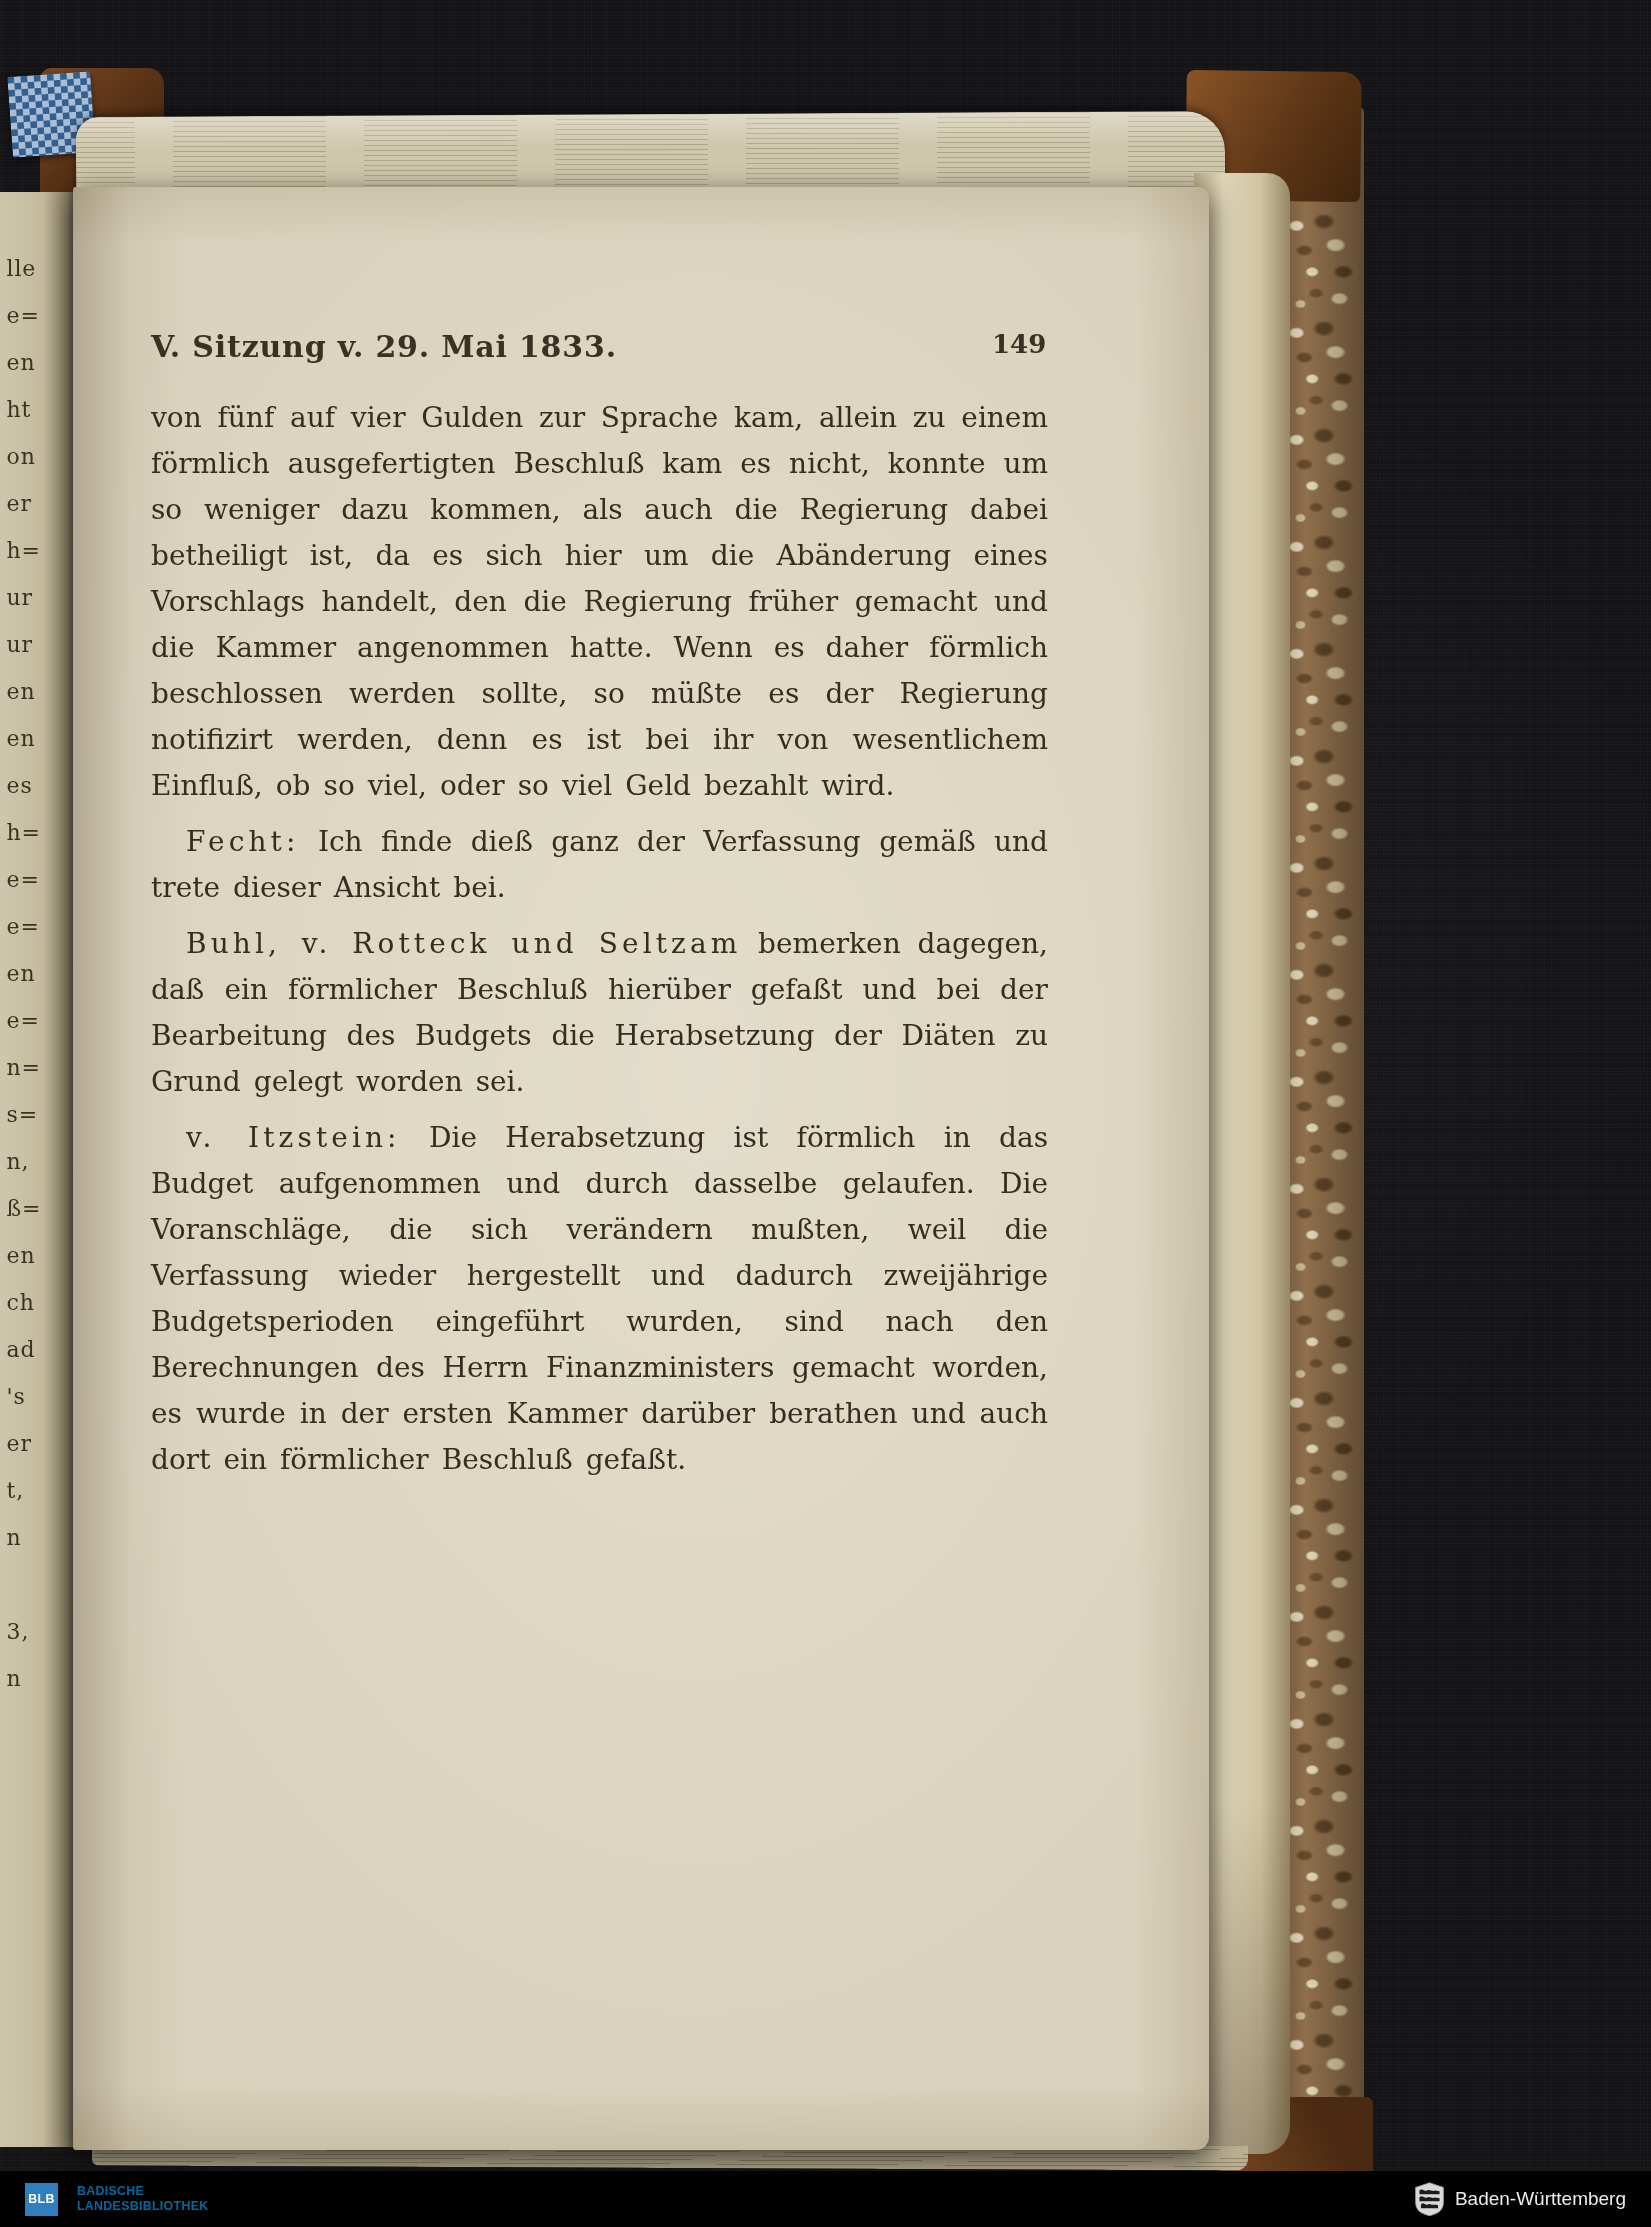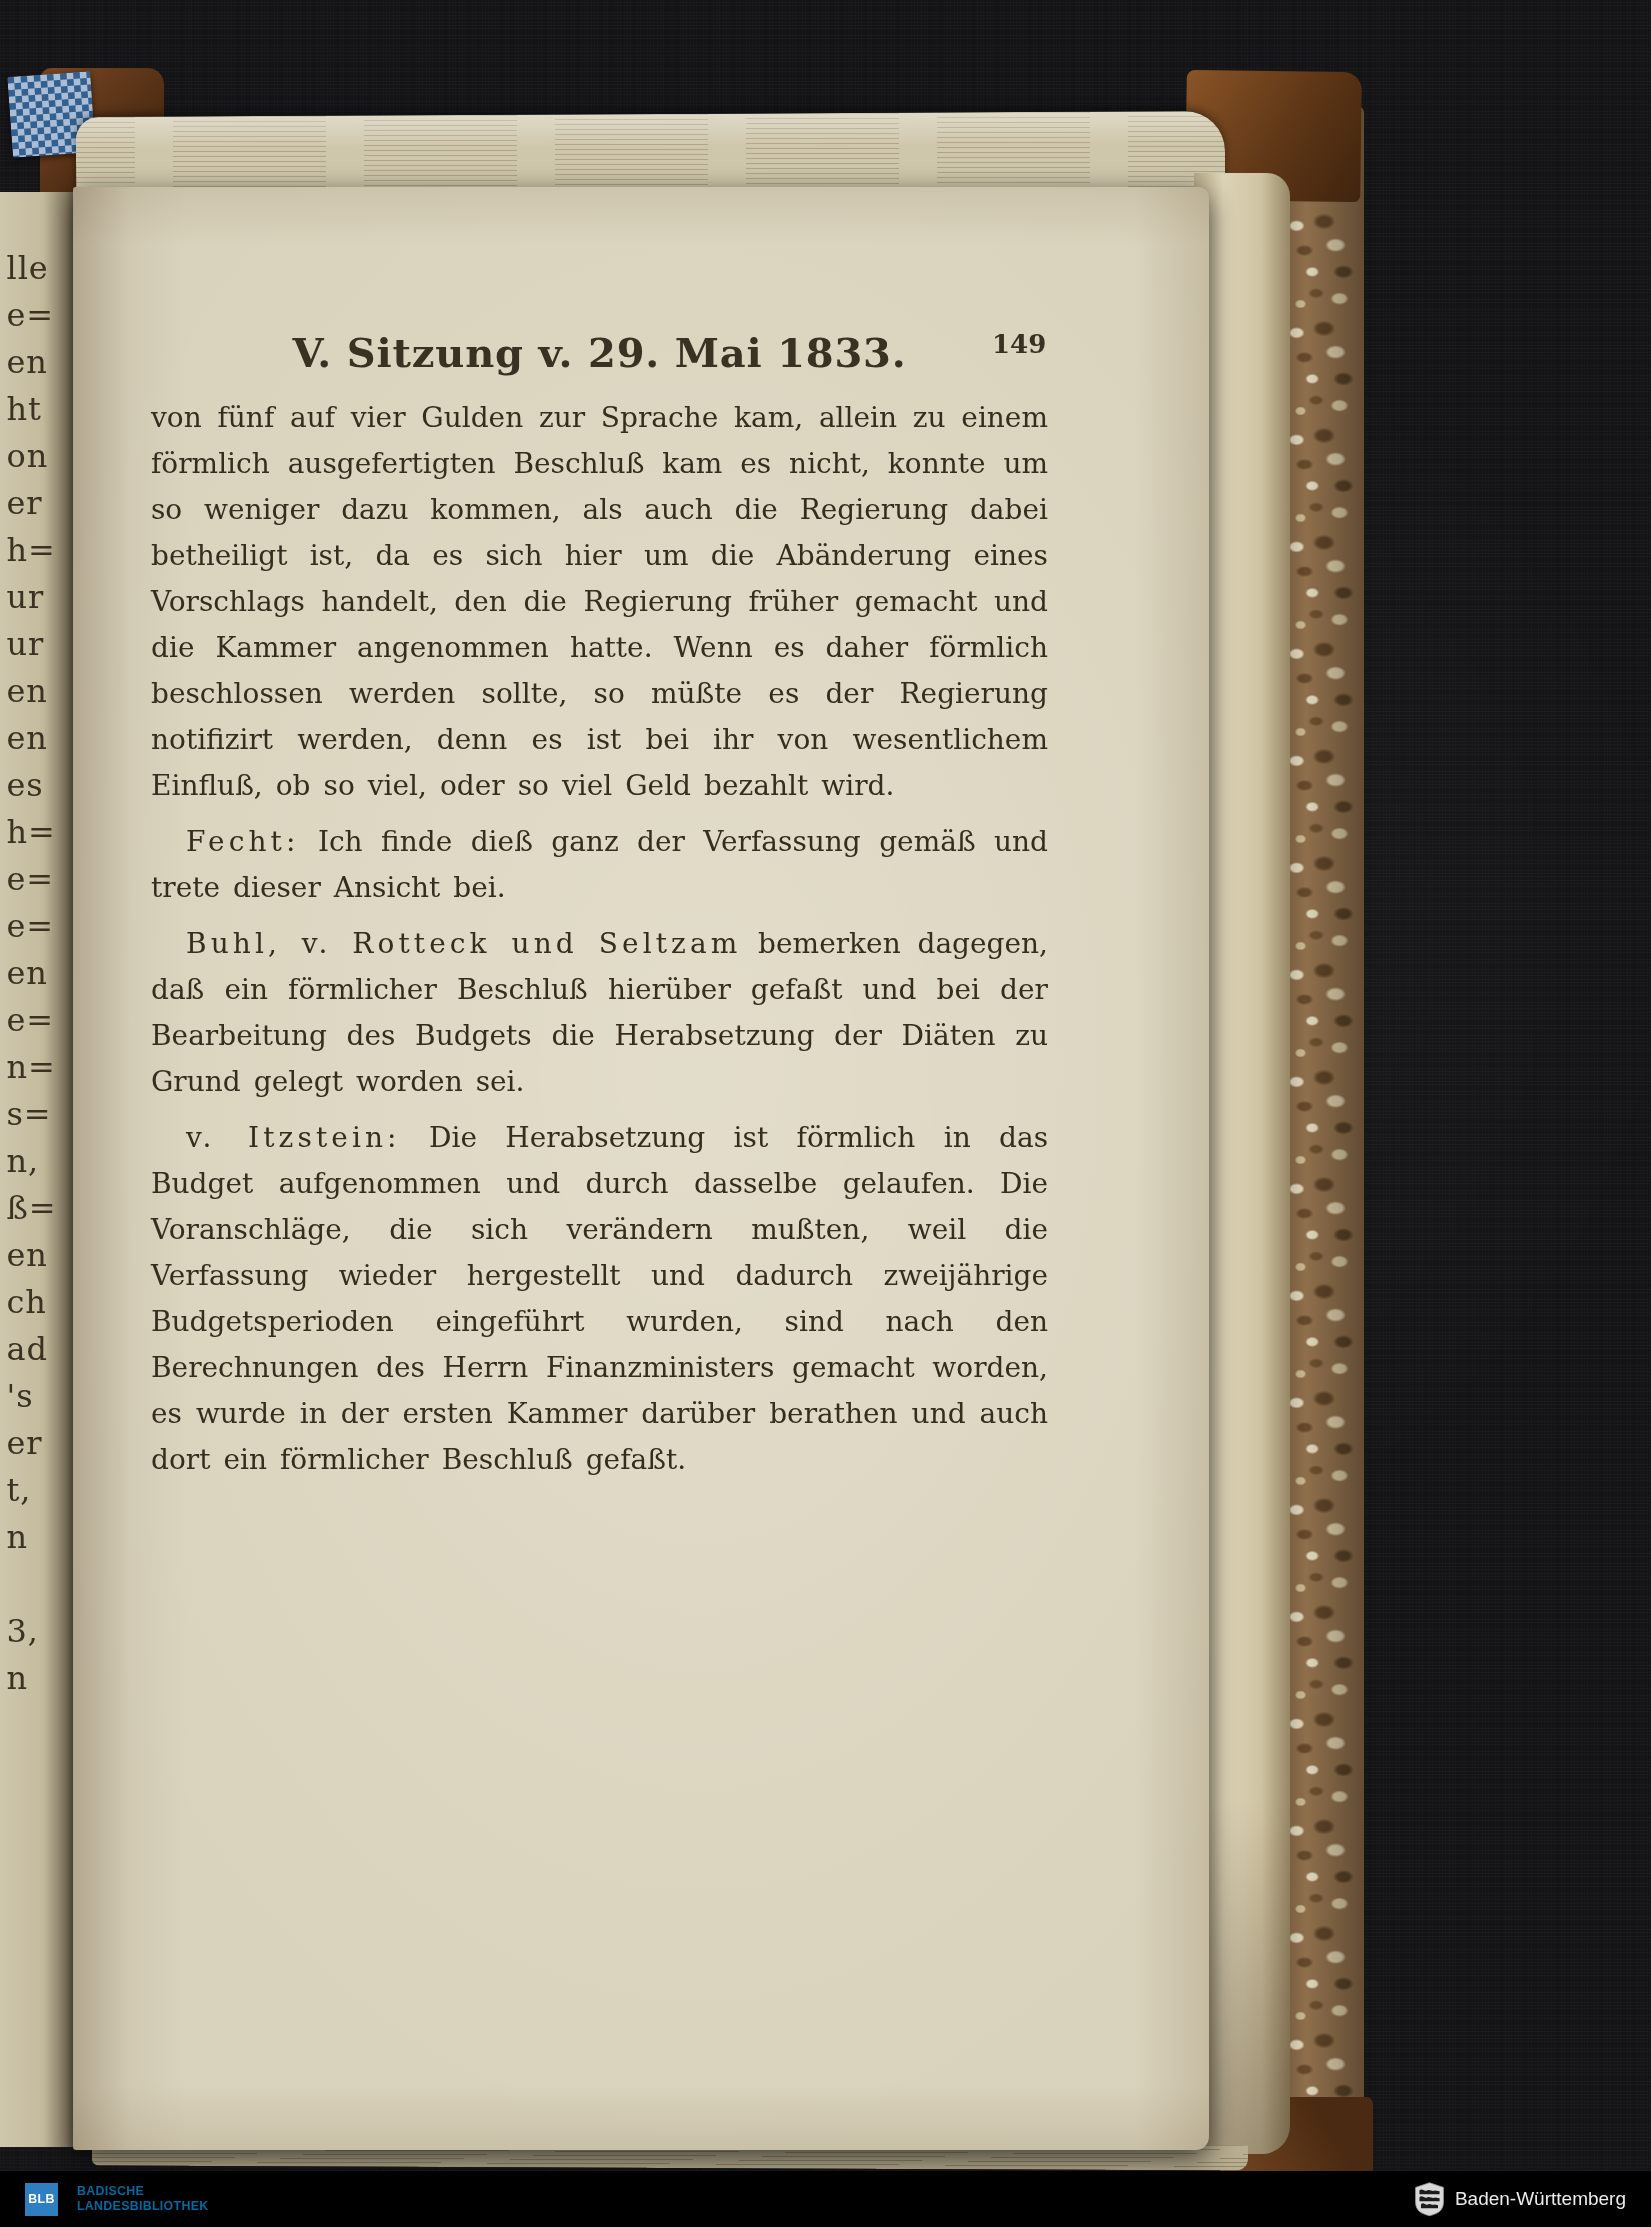--- a/index.html
+++ b/index.html
@@ -87,42 +87,42 @@
   }
   
   .facing-sliver{
     position:absolute;left:0;top:192px;width:78px;height:1955px;z-index:2;
     background:linear-gradient(90deg,#cfc7ad 0%, #c4bb9e 55%, #8d8369 85%, #4e4737 100%);
     box-sizing:border-box;
     padding:53px 0 0 6.6px;
   }
   .frag{
     height:47px;line-height:47px;
-    font-size:32px;color:#3b3222;letter-spacing:0.8px;
+    font-size:22px;color:#3b3222;letter-spacing:0.8px;
     white-space:nowrap;
   }
   
   .main-page{
     position:absolute;left:73px;top:187px;width:1136px;height:1963px;z-index:3;
     background-color:#d9d2bc;
     background-image:
       linear-gradient(90deg, rgba(90,70,40,0.30), rgba(90,70,40,0.06) 58px, rgba(0,0,0,0) 116px),
       linear-gradient(270deg, rgba(120,100,60,0.20), rgba(0,0,0,0) 74px),
       linear-gradient(180deg, rgba(120,100,60,0.14), rgba(0,0,0,0) 58px),
       linear-gradient(0deg, rgba(120,100,60,0.16), rgba(0,0,0,0) 66px),
       radial-gradient(991px 1486px at 55% 45%, rgba(255,255,245,0.25), rgba(0,0,0,0) 75%);
     border-radius:2.5px 10px 13.2px 3.3px;
     box-shadow:0 8.3px 28px rgba(0,0,0,0.65);
   }
   .page-header{
     position:absolute;top:142px;left:78px;width:897px;height:41px;
   }
   .page-title{
-    width:100%;text-align:center;
-    font-size:40px;font-weight:bold;letter-spacing:0.8px;color:#3a3122;
+    width:100%;text-align:left;
+    font-size:30px;font-weight:bold;letter-spacing:0.8px;color:#3a3122;
   }
   .page-number{
     position:absolute;right:1.7px;top:0;
     font-size:26px;font-weight:bold;color:#3a3122;
   }
   .page-body{
     position:absolute;top:208px;left:78px;width:897px;
     font-size:28px;line-height:46px;color:#362d1e;
     text-align:justify;word-spacing:4.1px;
   }

